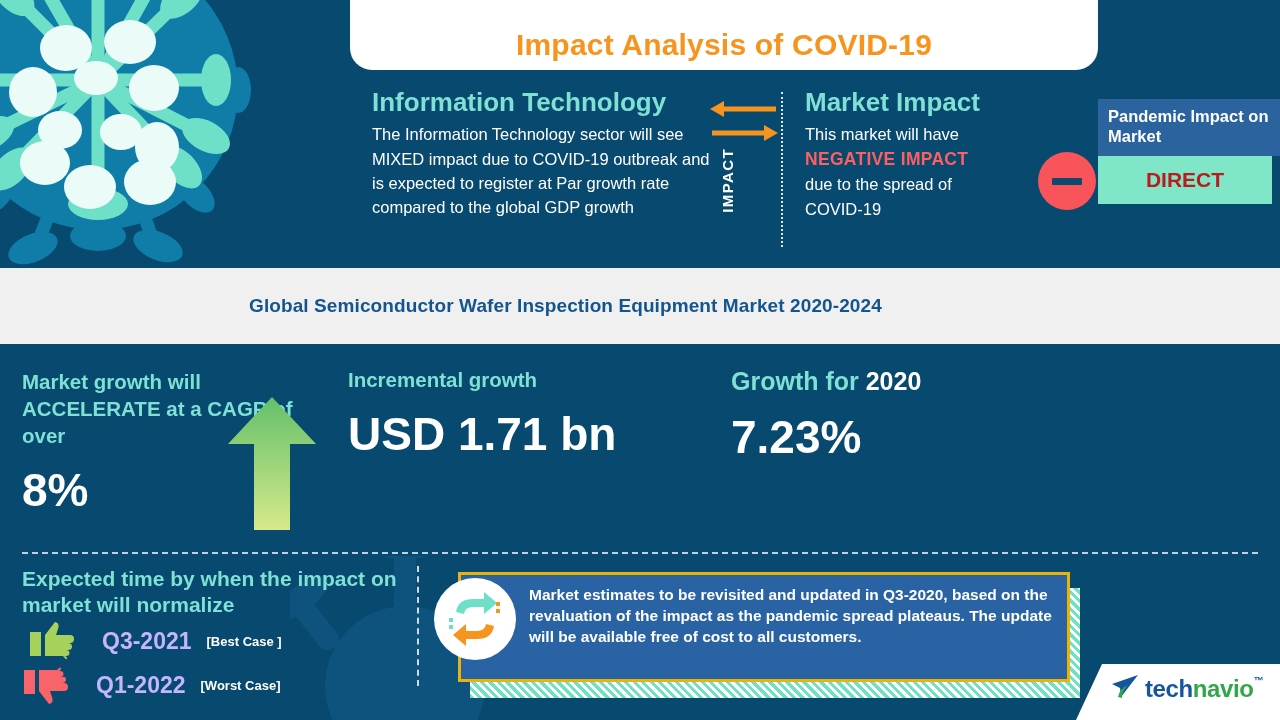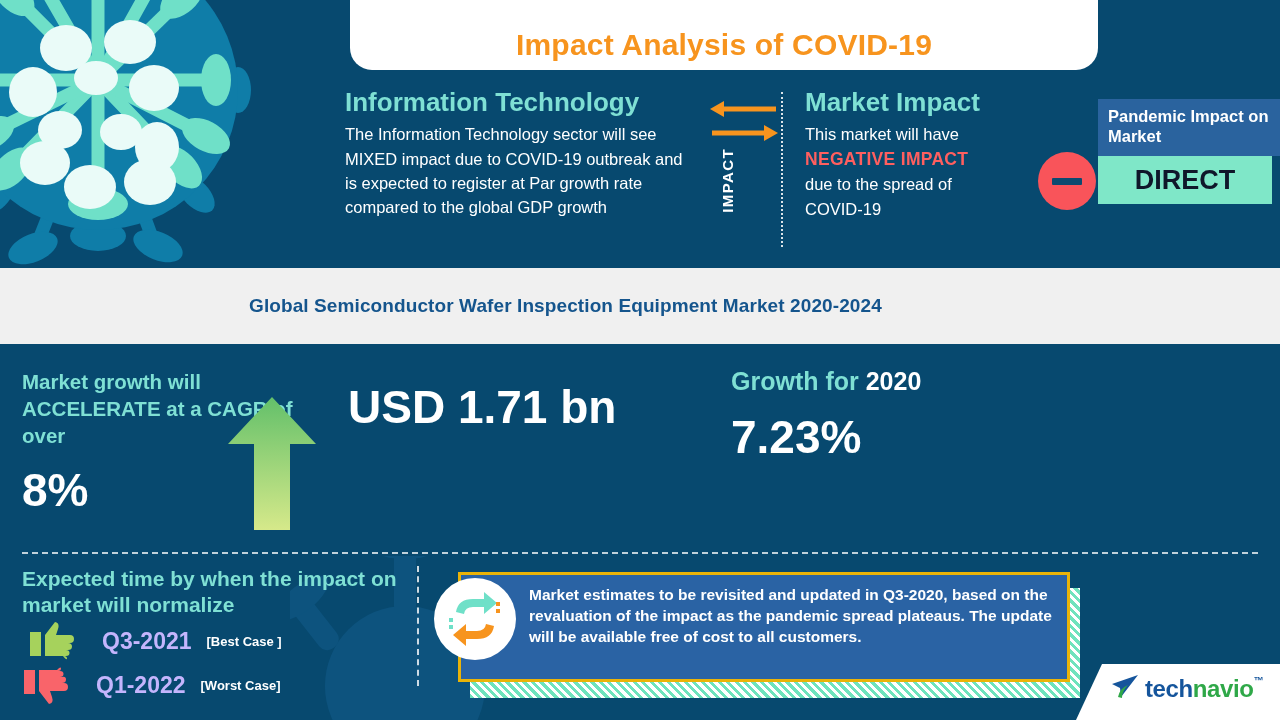--- a/index.html
+++ b/index.html
@@ -19,21 +19,21 @@
   .title-banner {
     position:absolute; left:350px; top:-34px; width:748px; height:104px;
     background:#ffffff; border-radius:0 0 22px 22px;
     display:flex; align-items:flex-end; justify-content:center;
     padding-bottom:8px;
   }
   .title-banner span {
     color:#f7941e; font-size:30px; font-weight:bold; letter-spacing:.2px;
   }
 
-  .col-it { position:absolute; left:345px; top:88px; width:350px; }
+  .col-it { position:absolute; left:372px; top:88px; width:350px; }
   .col-mi { position:absolute; left:805px; top:88px; width:285px; }
   .sec-head { color:#7fe0d4; font-size:26px; font-weight:bold; line-height:1.12; margin-bottom:5px; }
   .sec-body { color:#ffffff; font-size:16.5px; line-height:1.48; }
   .neg { color:#ff5f5f; font-weight:bold; font-size:17.5px; letter-spacing:.3px; }
 
   .impact-arrows { position:absolute; left:708px; top:100px; width:72px; height:42px; }
   .impact-vert {
     position:absolute; left:719px; top:148px;
     color:#ffffff; font-size:15px; font-weight:bold; letter-spacing:1.4px;
     writing-mode:vertical-rl; transform:rotate(180deg);
@@ -50,21 +50,21 @@
   }
   .minus-badge i { display:block; width:30px; height:7px; background:#0c4a70; border-radius:1px; }
 
   .pandemic-head {
     position:absolute; left:1098px; top:99px; width:182px; height:57px;
     background:#2a639e; color:#ffffff; font-size:16.5px; font-weight:bold;
     line-height:1.2; padding:8px 10px 0 10px;
   }
   .pandemic-val {
     position:absolute; left:1098px; top:156px; width:174px; height:48px;
-    background:#7fe7c8; color:#0f172a; font-size:27px; font-weight:bold;
+    background:#7fe7c8; color:#b91c1c; font-size:21px; font-weight:bold;
     display:flex; align-items:center; justify-content:center;
   }
 
   
   .market-bar {
     position:absolute; left:0; top:268px; width:1280px; height:76px;
     background:#f0f0f0; display:flex; align-items:center;
   }
   .market-bar span {
     margin-left:249px; color:#15558d; font-size:19px; font-weight:bold; letter-spacing:.1px;
@@ -256,20 +256,21 @@
       <defs>
           <linearGradient id="gUp" x1="0" y1="0" x2="0" y2="1">
         <stop offset="0" stop-color="#63c06a"></stop>
             <stop offset="1" stop-color="#d6e98a"></stop>
       </linearGradient>
         </defs>
       <polygon points="44,0 88,47 62,47 62,133 26,133 26,47 0,47" fill="url(#gUp)"></polygon>
     </svg>
 
     <div class="m-inc">
+      <div class="m-lead">Incremental growth</div>
       <div class="m-big">USD 1.71 bn</div>
     </div>
     <svg class="trend-ico" viewBox="0 0 112 66">
       <g fill="#2c5f80">
         <rect x="20" y="44" width="14" height="22"></rect>
           <rect x="42" y="36" width="14" height="30"></rect>
         <rect x="64" y="26" width="14" height="40"></rect>
           <rect x="86" y="18" width="14" height="48"></rect>
       </g>
       <polyline points="6,56 34,28 54,50 96,10" fill="none" stroke="#4fd39a" stroke-width="9" stroke-linejoin="round" stroke-linecap="round"></polyline>

